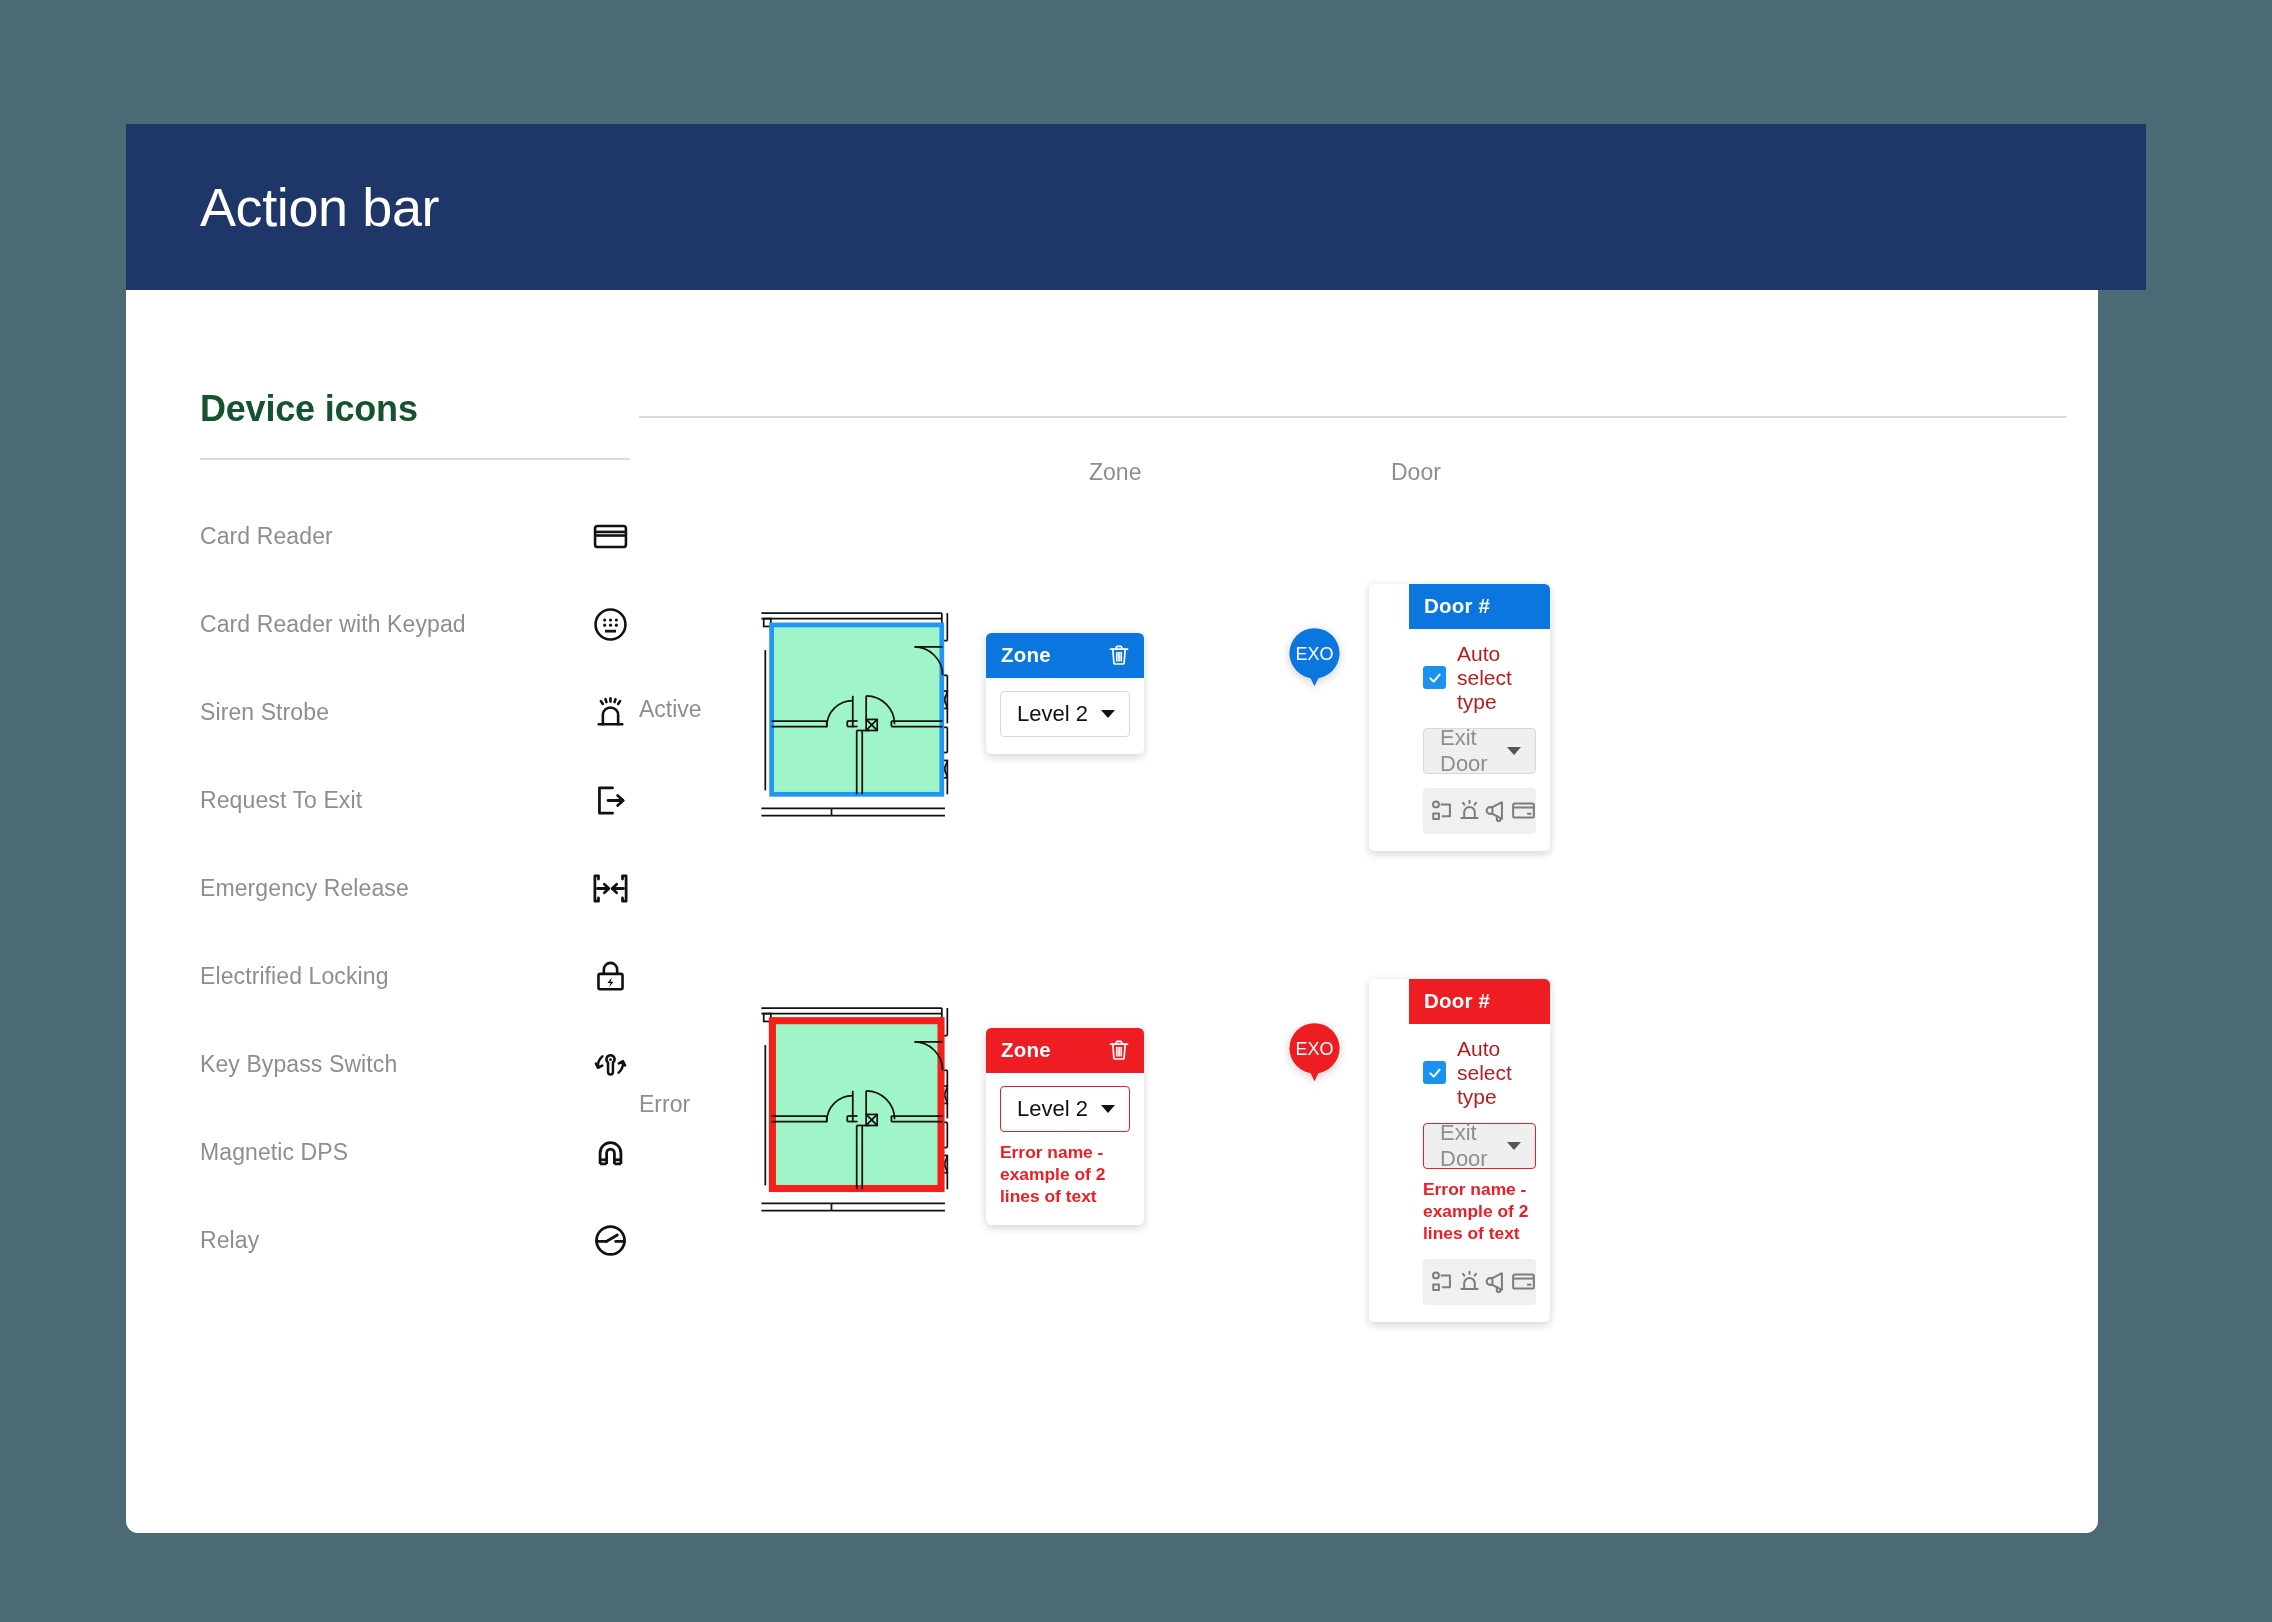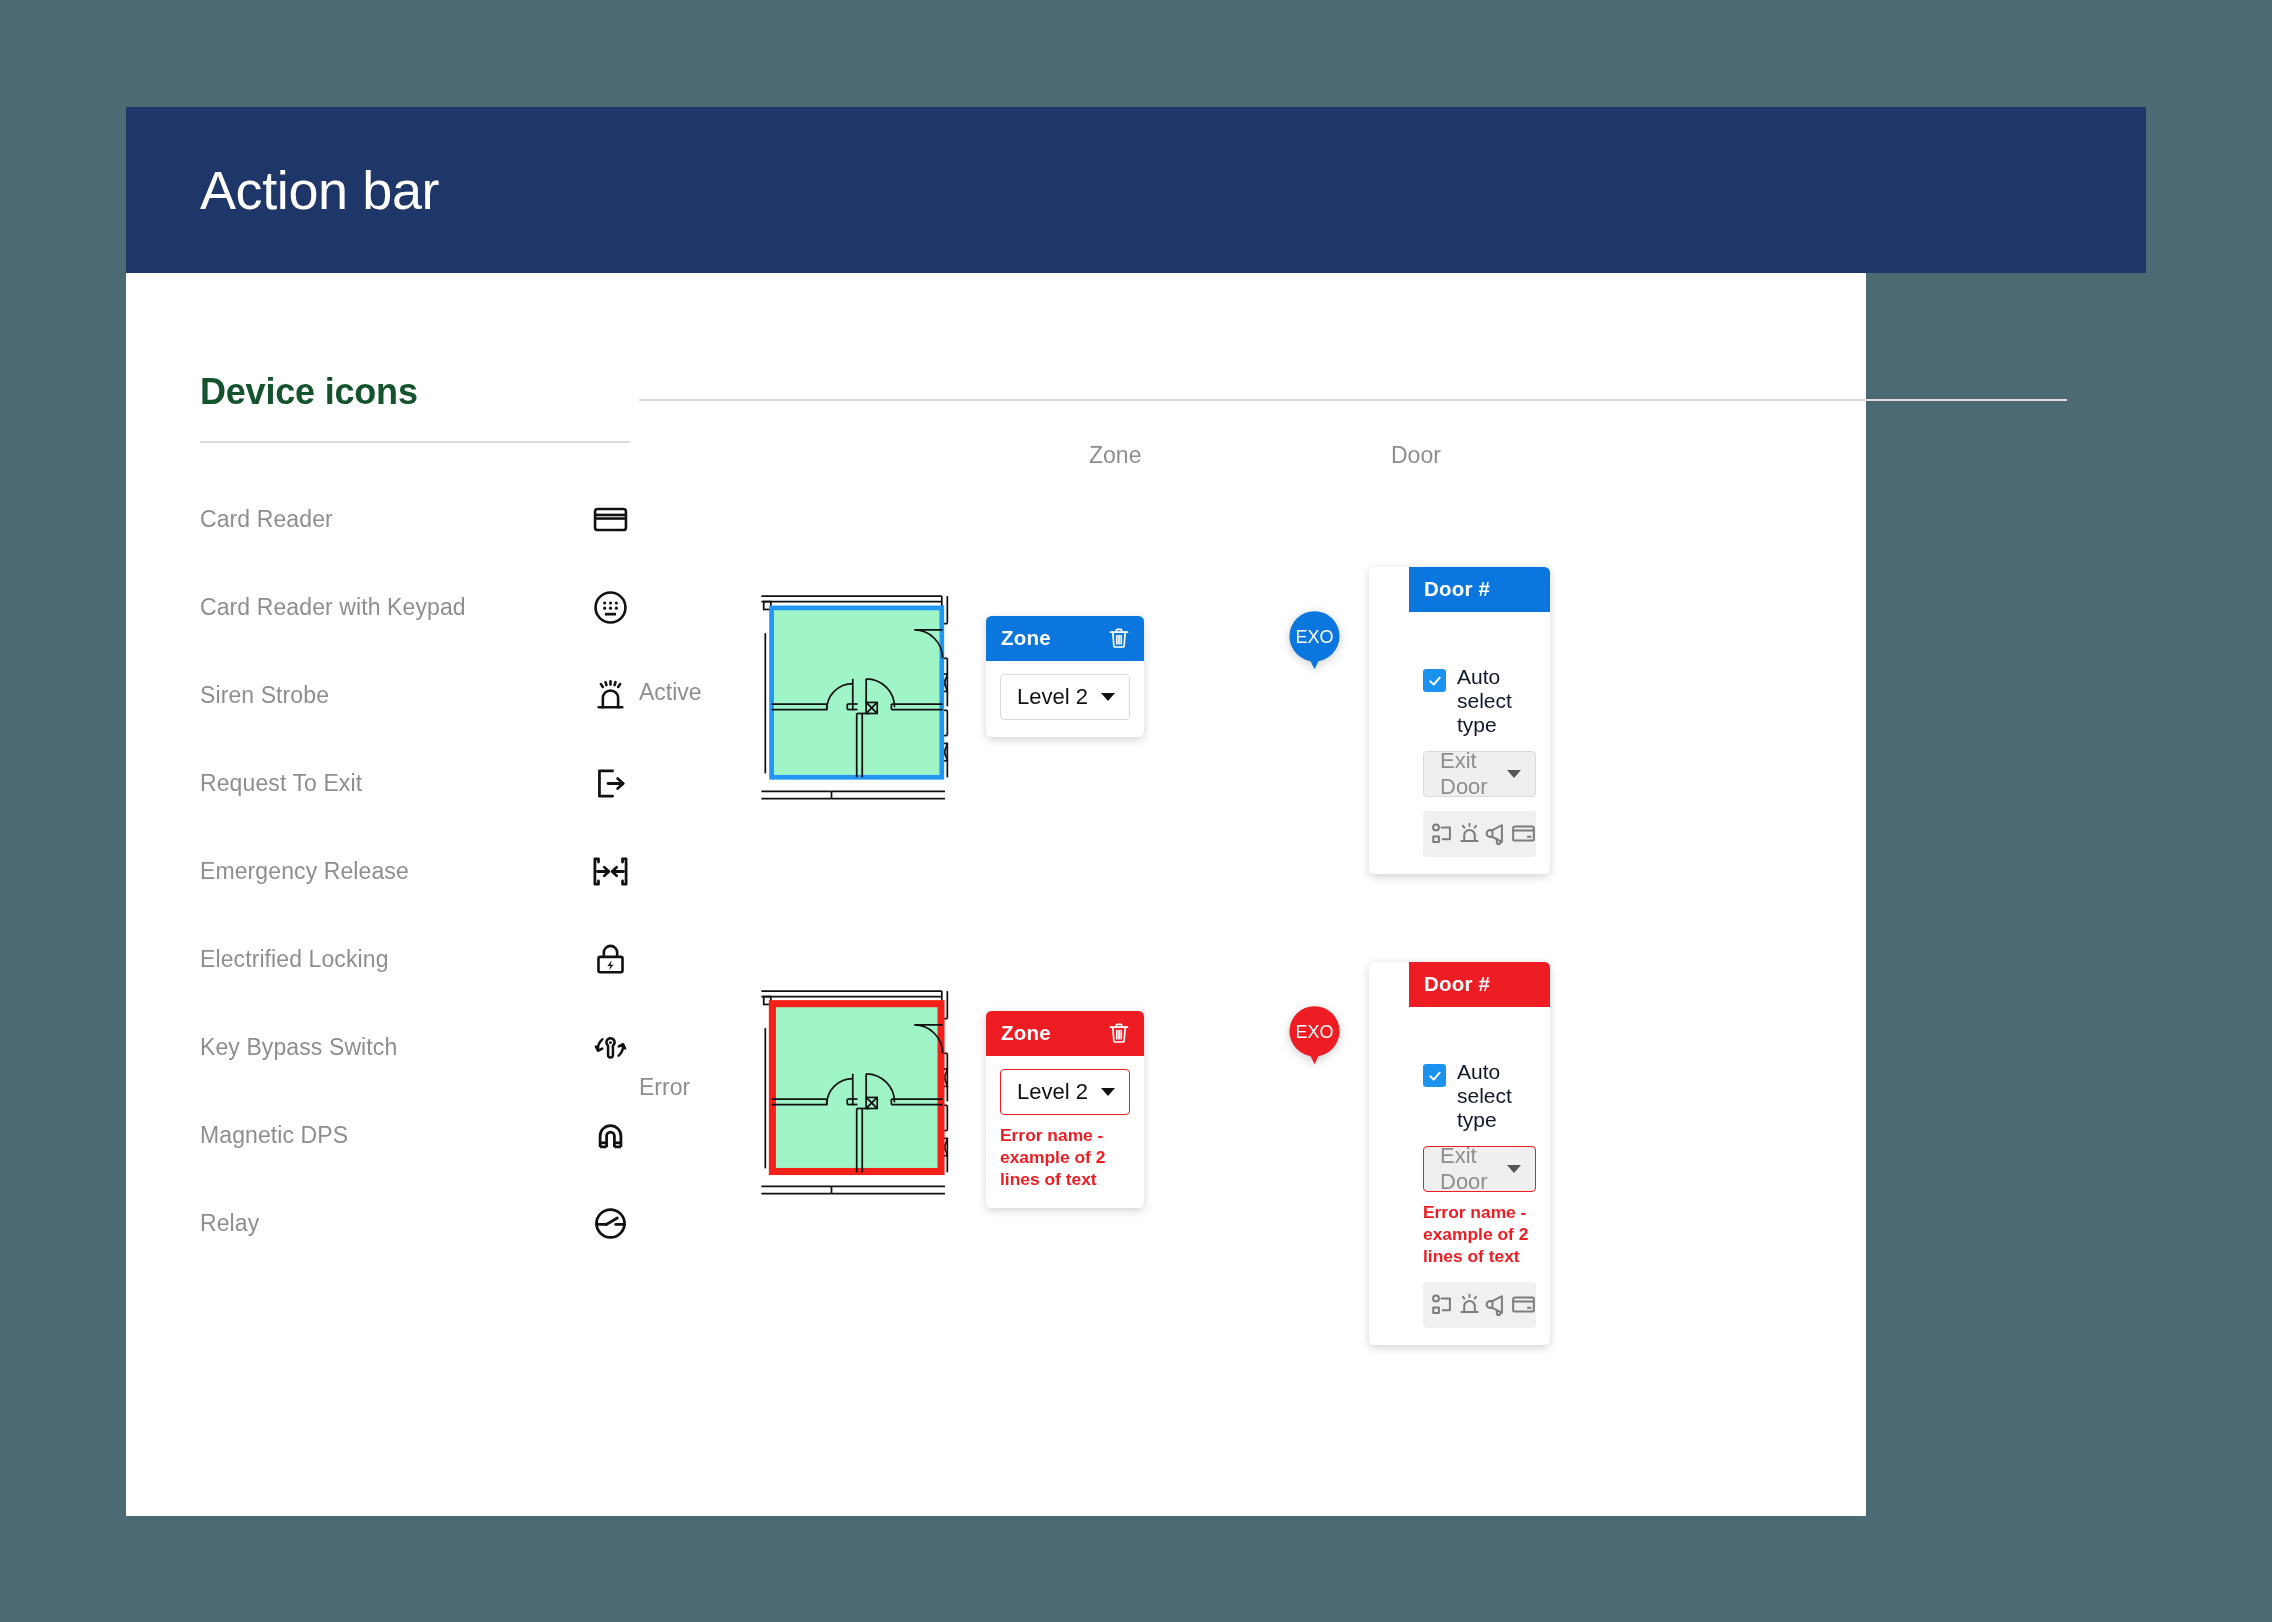--- a/index.html
+++ b/index.html
@@ -7,23 +7,24 @@
     width: 2273px; height: 1622px;
     background: #4C6A73;
     font-family: "Liberation Sans", sans-serif;
     overflow: hidden;
   }
 
   .page { position: relative; width: 2273px; height: 1622px; }
 
   
   .sheet {
-    position: absolute; left: 126px; top: 107px;
-    width: 1740px; height: 1409px;
+    position: absolute; left: 126px; top: 124px;
+    width: 1972px; height: 1409px;
     background: #FFFFFF;
+    border-radius: 12px;
   }
 
   
   .action-bar {
     position: absolute; left: 0; top: 0;
     width: 2020px; height: 166px;
     background: #1F3668;
     display: flex; align-items: center;
   }
   .action-bar-title {
@@ -144,21 +145,21 @@
     display: flex; align-items: center; gap: 11px;
     margin-bottom: 14px;
   }
   .checkbox {
     width: 23px; height: 23px; border-radius: 3.2px;
     background: #1A93F0;
     display: flex; align-items: center; justify-content: center;
     flex: 0 0 auto; cursor: pointer;
   }
   .checkbox svg { display: block; width: 16px; height: 16px; }
-  .check-label { font-size: 21px; color: #0f172a; margin-top: 40px; }
+  .check-label { font-size: 21px; color: #b91c1c; }
 
   .icon-strip {
     margin-top: 14px;
     background: #F0F0F0; border-radius: 4px;
     height: 46px;
     display: flex; align-items: center; justify-content: space-around;
     padding: 0 6.3px;
   }
   .strip-icon { width: 27px; height: 27px; cursor: pointer; }
   .strip-icon svg { display: block; width: 27px; height: 27px; }

